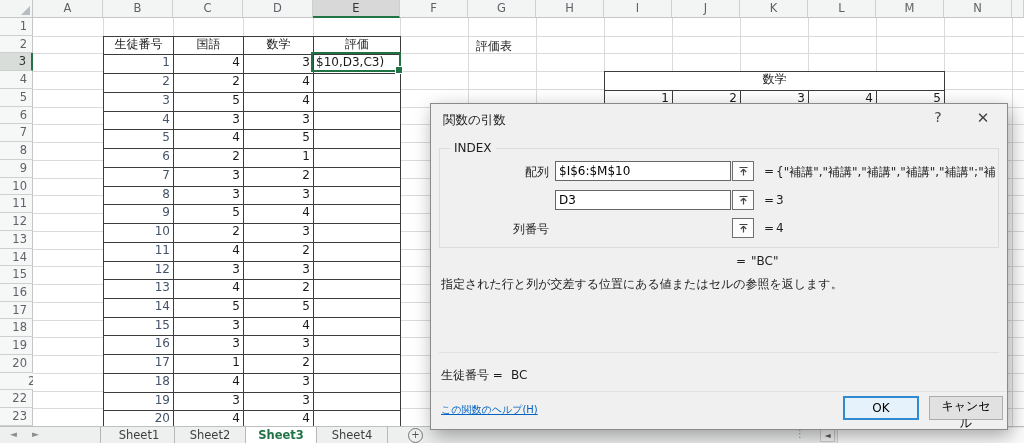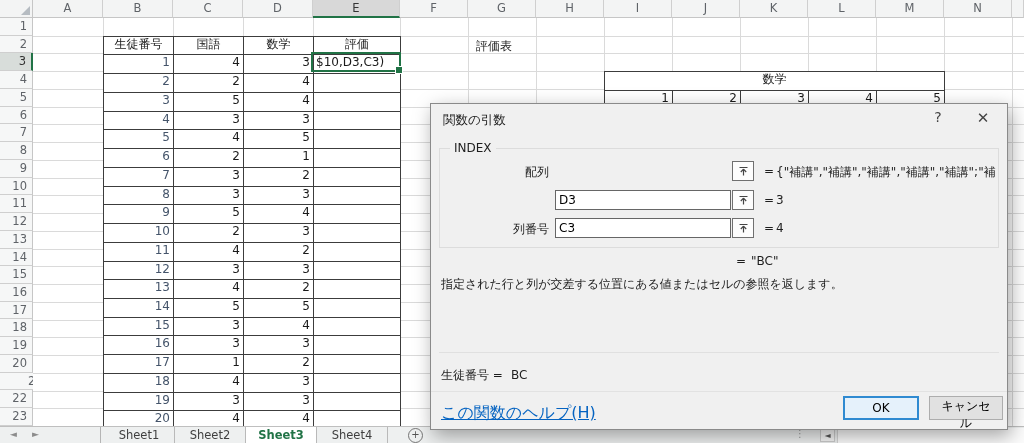--- a/index.html
+++ b/index.html
@@ -56,21 +56,21 @@
   .bc-line .eq2{position:absolute;left:305px;font-size:12px;}
   .bc-line .val2{position:absolute;left:320px;font-size:12px;white-space:nowrap;}
   .desc{position:absolute;left:10px;top:172px;font-size:12px;}
   .arg-help{position:absolute;left:138px;top:196px;width:432px;font-size:12px;line-height:17px;}
   .arg-help .l2{text-align:center;}
   .arg-name{font-weight:bold;}
   .sep1{position:absolute;left:8px;right:8px;top:248px;height:1px;background:#e0e0e0;}
   .fresult{position:absolute;left:10px;top:263px;font-size:12px;}
   .fresult .gap{display:inline-block;width:8px;}
   .sep2{position:absolute;left:0;right:0;top:287px;height:1px;background:#e2e2e2;}
-  .helplink{position:absolute;left:10px;top:299px;font-size:16px;color:#0563c1;text-decoration:underline;cursor:pointer;}
+  .helplink{position:absolute;left:10px;top:299px;font-size:10px;color:#0563c1;text-decoration:underline;cursor:pointer;}
   .btn{position:absolute;top:292px;height:24px;box-sizing:border-box;font-size:12px;
        font-family:"DejaVu Sans","Liberation Sans",sans-serif;}
   .btn.ok{left:412px;width:76px;background:#e5f1fb;border:2px solid #2f8ad1;}
   .btn.cancel{left:498px;width:74px;background:#e1e1e1;border:1px solid #adadad;}
   
   .tabbar{position:absolute;left:0;top:426px;width:1024px;height:17px;background:#eef0f0;
           border-top:1px solid #bfbfbf;box-sizing:border-box;z-index:5;overflow:hidden;}
   .nav{position:absolute;top:2px;font-size:9px;color:#8c8c8c;}
   .nav.l{left:10px;} .nav.r{left:32px;}
   .tabdiv{position:absolute;left:100px;top:0;bottom:0;width:1px;background:#b5b5b5;}
@@ -341,41 +341,41 @@
     <span class="dlg-title">関数の引数</span>
     <span class="tb-btn tb-help">?</span>
     <span class="tb-btn tb-close">✕</span>
 
     <div class="groupbox">
       <span class="legend">INDEX</span>
     </div>
     <div id="fields">
         <div class="frow" style="top: 57px; width: 570px;">
           <span class="flabel">配列</span>
+          <input class="finput" value="$I$6:$M$10" style="">
           <button class="collapse">
             <svg width="11" height="11" viewBox="0 0 11 11">
               <path d="M1.5 1.5h8M5.5 9.5V3.5M5.5 3.2L2.8 6M5.5 3.2L8.2 6" stroke="#444" stroke-width="1.2" fill="none"></path>
             </svg>
           </button>
           <span class="eq">=</span>
           <span class="fresu">{"補講","補講","補講","補講","補講";"補</span>
         </div>
         <div class="frow" style="top: 86px; width: 570px;">
           <input class="finput" value="D3" style="">
           <button class="collapse">
             <svg width="11" height="11" viewBox="0 0 11 11">
               <path d="M1.5 1.5h8M5.5 9.5V3.5M5.5 3.2L2.8 6M5.5 3.2L8.2 6" stroke="#444" stroke-width="1.2" fill="none"></path>
             </svg>
           </button>
           <span class="eq">=</span>
           <span class="fresu">3</span>
         </div>
         <div class="frow" style="top: 114px; width: 570px;">
           <span class="flabel">列番号</span>
-          <input class="finput" value="C3" style="">
           <button class="collapse">
             <svg width="11" height="11" viewBox="0 0 11 11">
               <path d="M1.5 1.5h8M5.5 9.5V3.5M5.5 3.2L2.8 6M5.5 3.2L8.2 6" stroke="#444" stroke-width="1.2" fill="none"></path>
             </svg>
           </button>
           <span class="eq">=</span>
           <span class="fresu">4</span>
         </div>
       </div>
 

